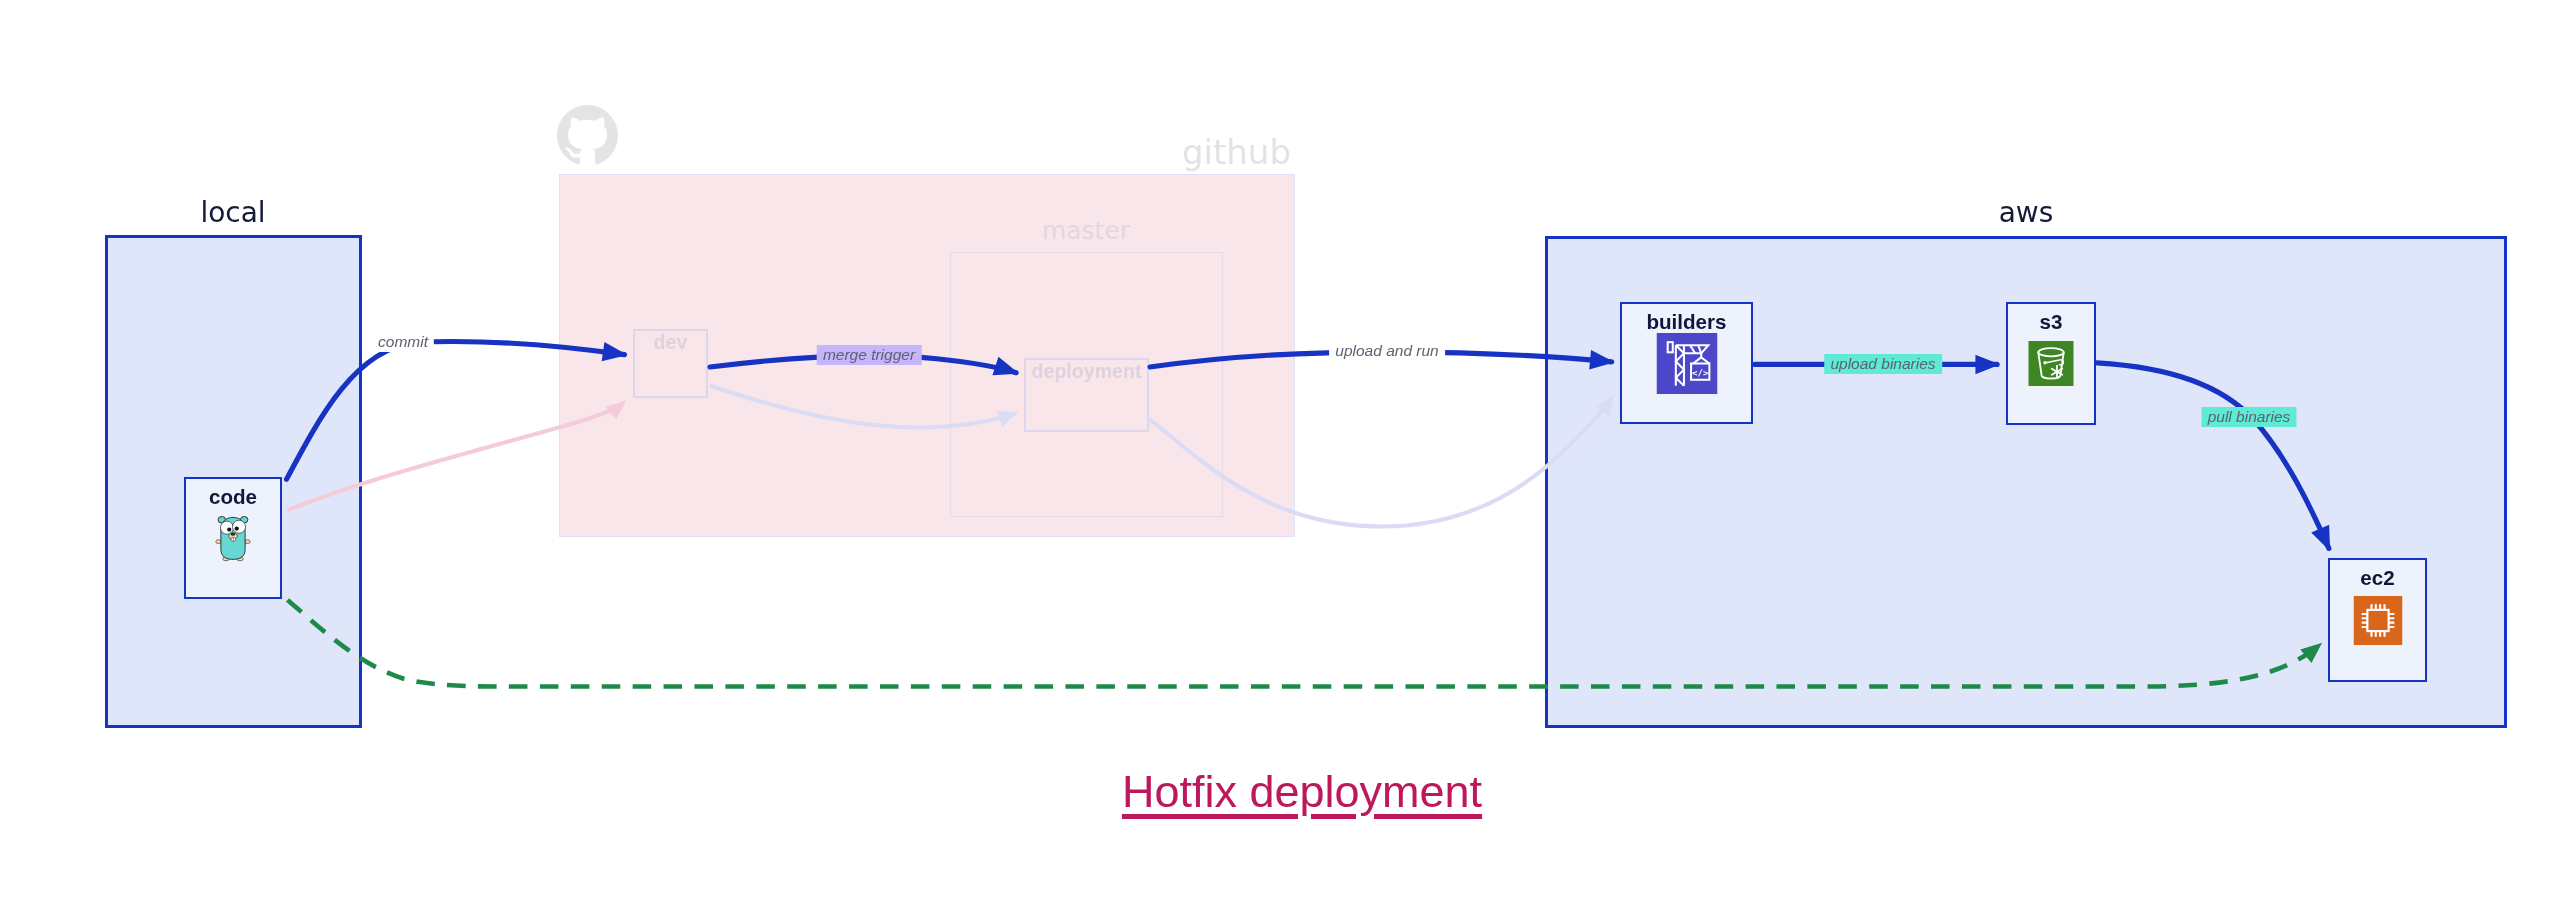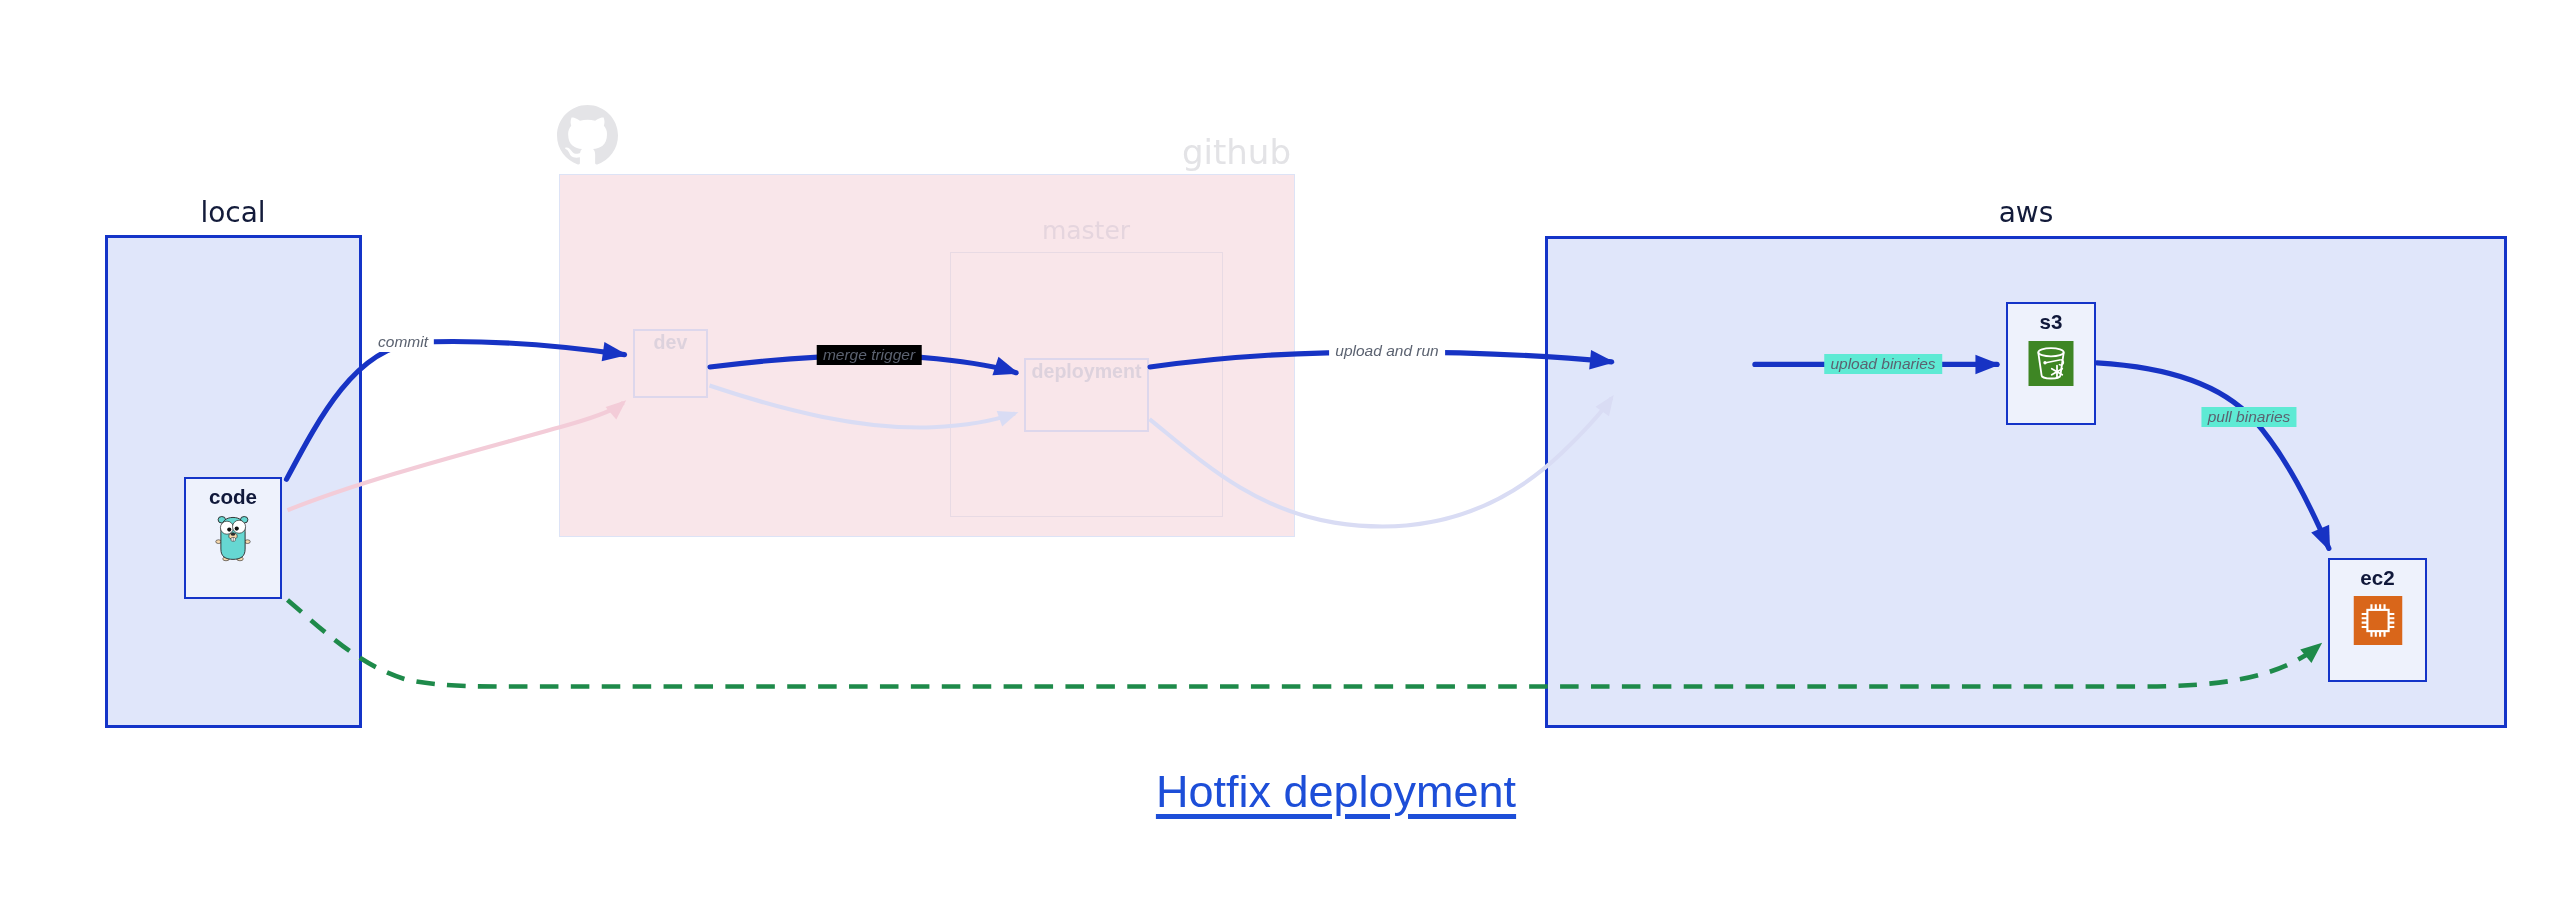--- a/index.html
+++ b/index.html
@@ -40,31 +40,31 @@
               display:flex;align-items:flex-start;justify-content:center;
               font-size:19.6px;font-weight:bold;color:#ddd2dd;}
   .n-dev{left:633px;top:329px;width:75px;height:69px;}
   .n-workflows{left:1024px;top:358px;width:125px;height:74px;}
 
   
   .edges{position:absolute;left:0;top:0;width:2604px;height:902px;pointer-events:none;}
   .edge-label{position:absolute;transform:translate(-50%,-50%);white-space:nowrap;
               font-style:italic;font-size:15.5px;color:#5b6270;padding:1px 6.2px;}
   .bg-white{background:#ffffff;}
-  .bg-pink{background:#000000;}
+  .bg-pink{background:#c4b5fd;}
   .bg-blue{background:#5eead4;}
   .el-commit{left:403px;top:342px;}
   .el-merge{left:869px;top:355px;}
   .el-uploadrun{left:1387px;top:351px;}
   .el-uploadbin{left:1883px;top:364px;}
   .el-pullbin{left:2249px;top:417px;}
 
   
-  .diagram-title{position:absolute;left:1336px;top:766px;transform:translateX(-50%);
-                 font-size:45px;color:#1d4ed8;white-space:nowrap;
+  .diagram-title{position:absolute;left:1302px;top:766px;transform:translateX(-50%);
+                 font-size:45px;color:#be185d;white-space:nowrap;
                  text-decoration:underline;text-decoration-thickness:4.6px;text-underline-offset:7.2px;}
 </style>
 </head>
 <body>
 
 <div class="canvas">
 
   <div class="group g-local"></div>
   <div class="group g-github"></div>
   <div class="group g-master"></div>
@@ -100,20 +100,36 @@
       <circle cx="57" cy="30" r="14" fill="#ffffff" stroke="#2b2b2b" stroke-width="1.5"></circle>
       <circle cx="36" cy="36" r="4.5" fill="#111111"></circle>
       <circle cx="52" cy="34" r="4.5" fill="#111111"></circle>
       <ellipse cx="44" cy="50" rx="9" ry="6.5" fill="#f6d8ac" stroke="#2b2b2b" stroke-width="1.5"></ellipse>
       <ellipse cx="44" cy="46" rx="4.5" ry="3.5" fill="#2b2b2b"></ellipse>
       <rect x="40" y="53" width="9" height="8" rx="2" fill="#ffffff" stroke="#2b2b2b" stroke-width="1.2"></rect>
       <line x1="44.5" y1="53" x2="44.5" y2="61" stroke="#2b2b2b" stroke-width="1.2"></line>
     </svg>
   </div>
 
+  <div class="node n-builders">
+    <div class="node-label">builders</div>
+    <svg class="node-icon i-builders" viewBox="0 0 60 60">
+      <rect width="60" height="60" fill="#4b47c8"></rect>
+      <g stroke="#ffffff" stroke-width="2" fill="none">
+        <rect x="11" y="9" width="5" height="10"></rect>
+        <path d="M19 12 L19 52 M27 12 L27 52"></path>
+        <path d="M19 12 L27 20 L19 28 L27 36 L19 44 L27 52"></path>
+        <path d="M19 12 L51 12 L44 20 L27 20"></path>
+        <path d="M33 12 L38 20 M41 12 L44 20"></path>
+        <path d="M44 20 L44 24 M44 24 L36 30 M44 24 L52 30"></path>
+        <rect x="34" y="30" width="18" height="16"></rect>
+      </g>
+      <text x="43" y="42" font-size="9" font-weight="bold" fill="#ffffff" text-anchor="middle" font-family="DejaVu Sans Mono, monospace">&lt;/&gt;</text>
+    </svg>
+  </div>
 
   <div class="node n-s3">
     <div class="node-label">s3</div>
     <svg class="node-icon i-s3" viewBox="0 0 60 60">
       <rect width="60" height="60" fill="#3e8624"></rect>
       <g stroke="#ffffff" stroke-width="2.4" fill="none">
         <ellipse cx="30" cy="15" rx="17" ry="5.5"></ellipse>
         <path d="M13 15 L17.5 46 A12.5 4 0 0 0 42.5 46 L47 15"></path>
       </g>
       <circle cx="22" cy="29" r="2.2" fill="#ffffff"></circle>

